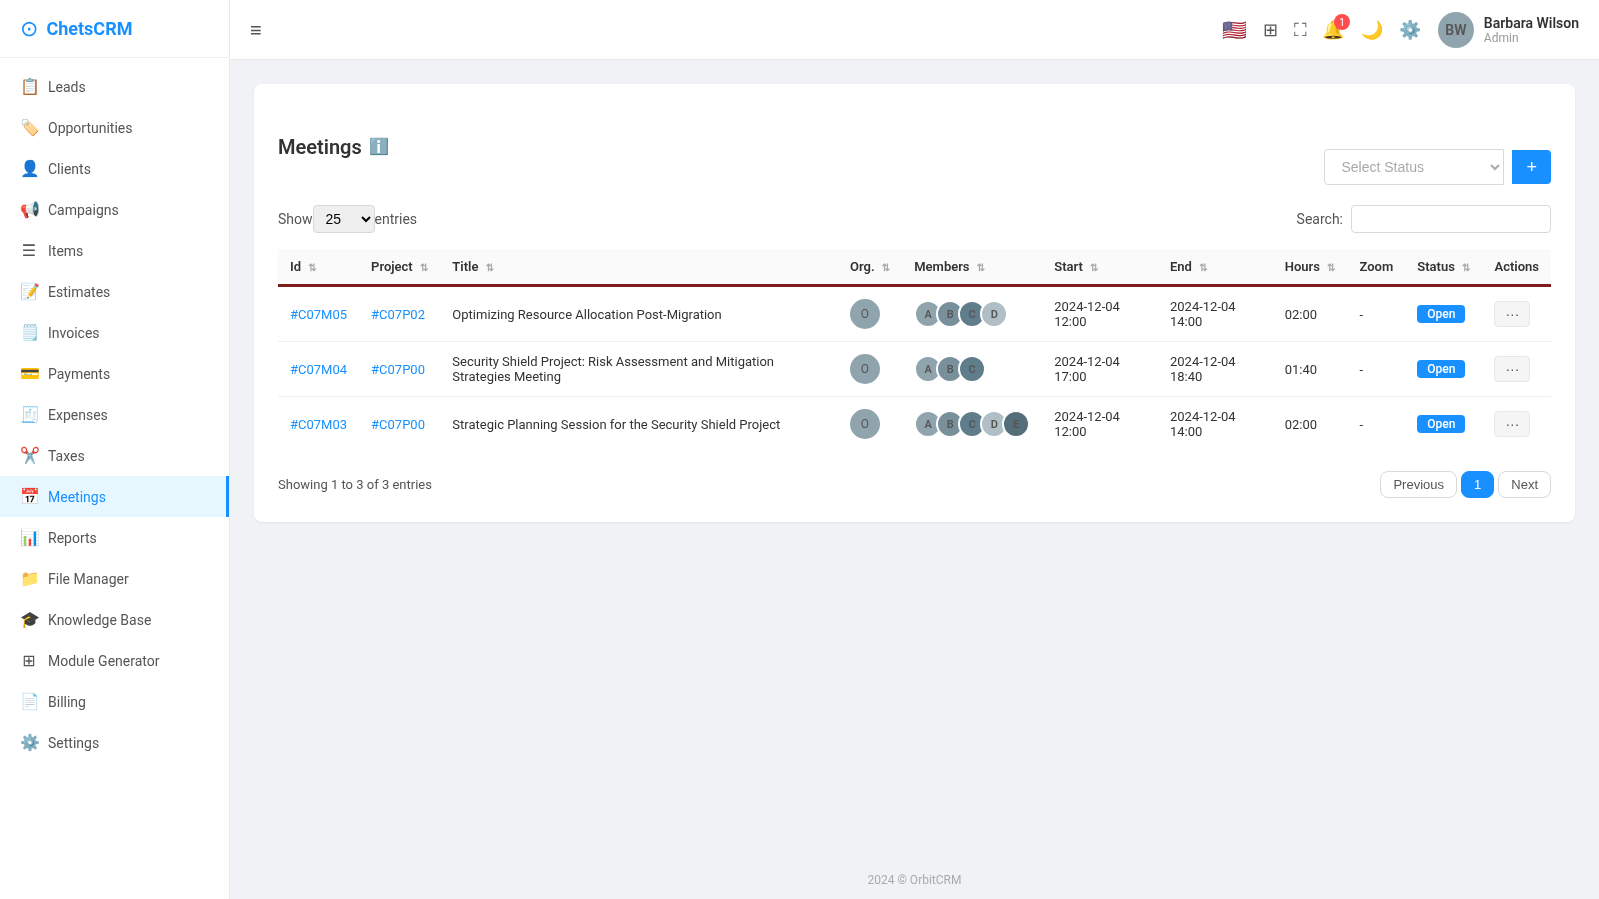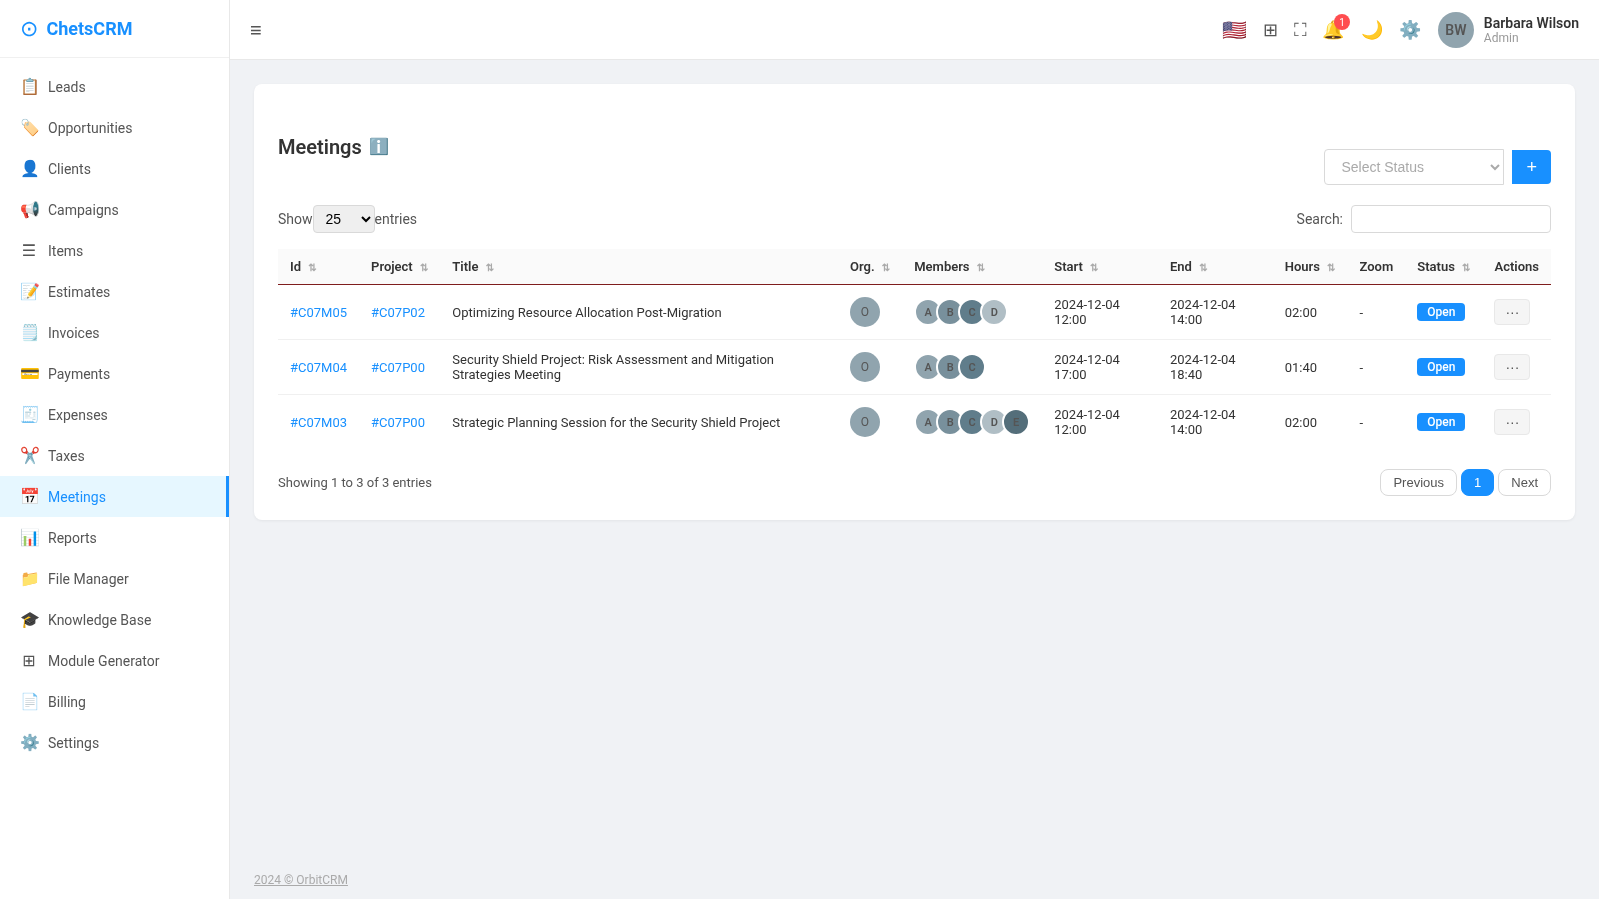--- a/index.html
+++ b/index.html
@@ -49,21 +49,21 @@
     
     .table-controls { display: flex; align-items: center; justify-content: space-between; margin-bottom: 16px; }
     .show-entries { display: flex; align-items: center; color: #555; }
     .show-entries select { border: 1px solid #d9d9d9; border-radius: 4px; padding: 4px 8px; font-size: 14px; }
     .search-box { display: flex; align-items: center; gap: 8px; }
     .search-label { color: #555; }
     .search-input { border: 1px solid #d9d9d9; border-radius: 4px; padding: 5px 10px; font-size: 14px; outline: none; width: 200px; }
     
     
     table { width: 100%; border-collapse: collapse; }
-    th { background: #fafafa; border-bottom: 1px solid #7f1d1d; padding: 10px 12px; text-align: left; font-weight: 600; color: #333; font-size: 13px; white-space: nowrap; }
+    th { background: #fafafa; border-bottom: 3px solid #7f1d1d; padding: 10px 12px; text-align: left; font-weight: 600; color: #333; font-size: 13px; white-space: nowrap; }
     td { padding: 12px 12px; border-bottom: 1px solid #f0f0f0; vertical-align: middle; color: #333; font-size: 13px; }
     tr:last-child td { border-bottom: none; }
     .sort-icon { color: #aaa; font-size: 10px; margin-left: 4px; }
     .link { color: #1890ff; text-decoration: none; cursor: pointer; }
     .status-badge { display: inline-block; background: #1890ff; color: #fff; border-radius: 4px; padding: 2px 10px; font-size: 12px; font-weight: 500; }
     .action-btn { background: #f5f5f5; border: 1px solid #e8e8e8; border-radius: 4px; padding: 4px 10px; cursor: pointer; color: #555; font-size: 14px; }
     
     
     .avatar-group { display: flex; align-items: center; }
     .avatar-sm { width: 28px; height: 28px; border-radius: 50%; border: 2px solid #fff; margin-left: -6px; background: #ccc; overflow: hidden; display: flex; align-items: center; justify-content: center; font-size: 11px; font-weight: 600; color: #555; }
@@ -71,21 +71,21 @@
     .org-avatar { width: 30px; height: 30px; border-radius: 50%; background: #ddd; display: flex; align-items: center; justify-content: center; font-size: 12px; color: #555; }
     
     
     .table-footer { display: flex; align-items: center; justify-content: space-between; margin-top: 20px; }
     .entries-info { color: #555; font-size: 13px; }
     .pagination { display: flex; align-items: center; gap: 4px; }
     .page-btn { border: 1px solid #d9d9d9; background: #fff; color: #555; padding: 5px 12px; border-radius: 8px; cursor: pointer; font-size: 13px; }
     .page-btn.active { background: #1890ff; color: #fff; border-color: #1890ff; }
     
     
-    .footer { text-align: left; padding: 12px 24px; color: #aaa; font-size: 12px; text-decoration: underline; }
+    .footer { text-align: center; padding: 12px 24px; color: #aaa; font-size: 12px; }
     .av2 { background: #90a4ae; }
   </style>
 </head>
 <body>
 
 <div class="layout">
 
   <nav class="sidebar">
     <div class="sidebar-logo">
       <span class="logo-icon">⊙</span>

